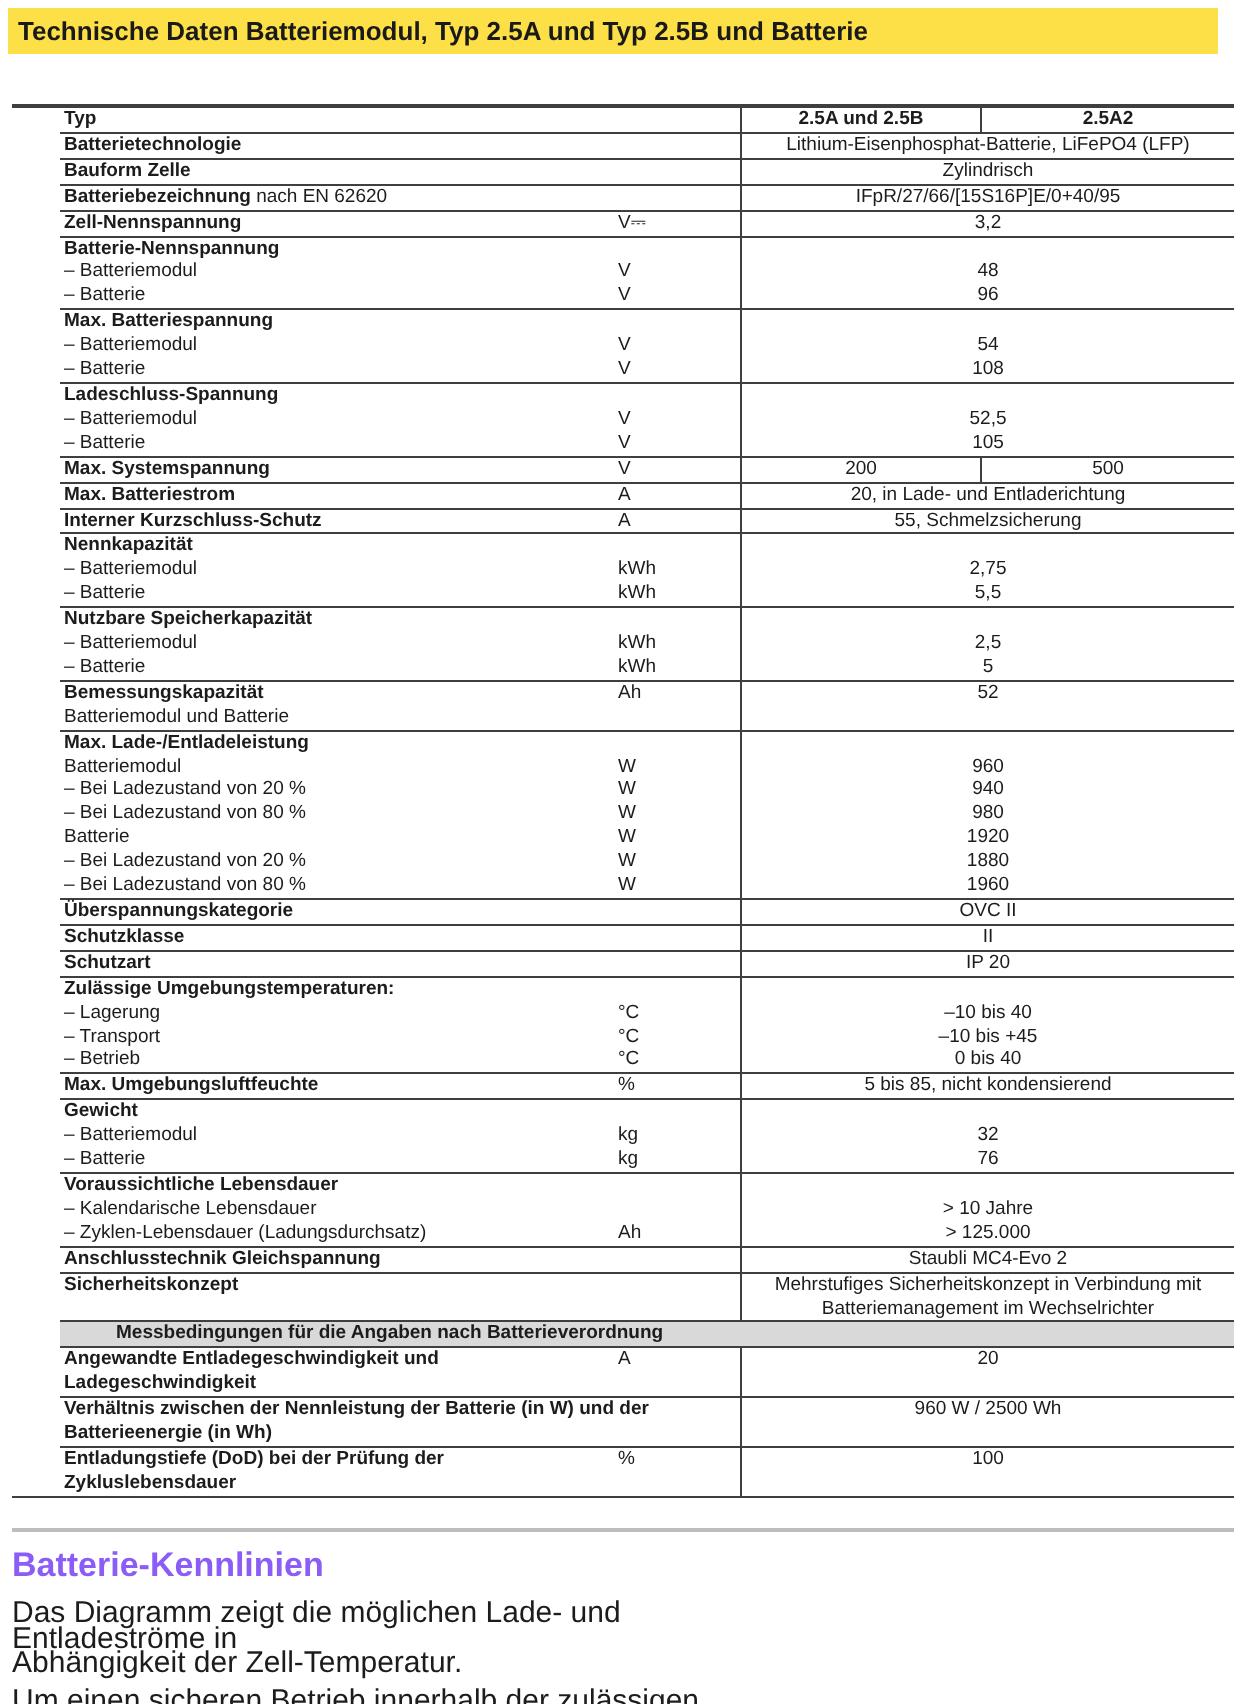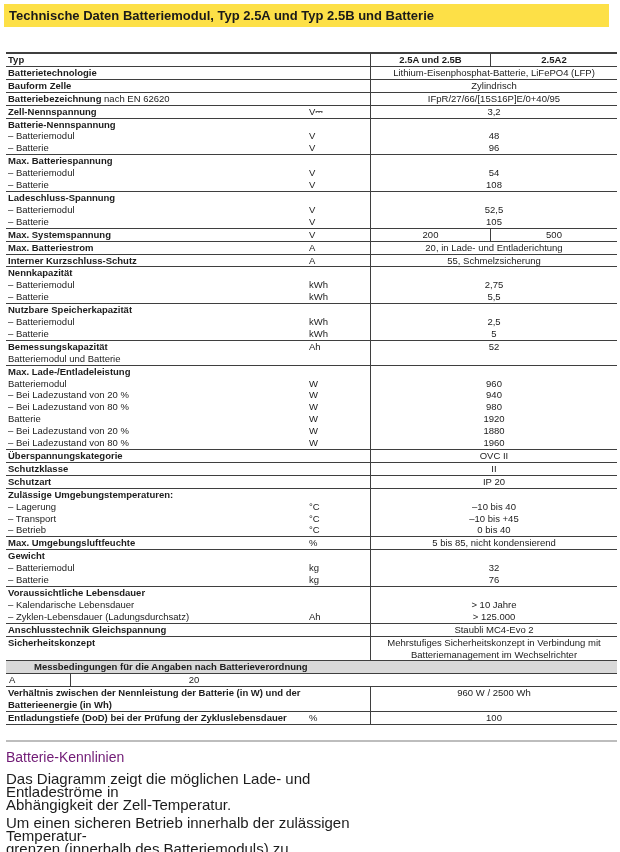--- a/index.html
+++ b/index.html
@@ -23,20 +23,21 @@
     margin: 25px 0 0 6px;
     width: 611px;
     border-top: 2px solid #3f3f3f;
     border-bottom: 1px solid #3f3f3f;
     font-size: 9.5px;
   }
   .t-row {
     display: flex;
     min-height: 11.9px;
     line-height: 11.9px;
+    margin-left: 24px;
   }
   .t-row.sec { border-top: 1px solid #3f3f3f; }
   .spec-table .t-row:first-child { border-top: none; }
   .t-row.shaded { background: #d9d9d9; }
   .t-label {
     flex: 1 1 auto;
     padding-left: 2px;
     white-space: pre-line;
   }
   .t-label.full { flex: 1 1 100%; padding-left: 28px; }
@@ -60,23 +61,23 @@
   .b { font-weight: bold; }
   .nb { font-weight: normal; }
   .rule {
     margin: 15px 0 0 6px;
     width: 611px;
     height: 2px;
     background: #bdbdbd;
   }
   .kenn-heading {
     margin: 7px 0 0 6px;
-    font-size: 14px;
-    font-weight: normal;
-    color: #701a75;
+    font-size: 17px;
+    font-weight: bold;
+    color: #8b5cf6;
   }
   .kenn-text {
     margin: 6px 0 0 6px;
     width: 370px;
     font-size: 15px;
     line-height: 12.8px;
     white-space: pre-line;
   }
   .kenn-text.first { margin-top: 8px; }
 </style>
@@ -311,20 +312,21 @@
       </div>
       <div class="t-row sec">
         <div class="t-label b">Sicherheitskonzept</div>
         <div class="t-vals">Mehrstufiges Sicherheitskonzept in Verbindung mit
 Batteriemanagement im Wechselrichter</div>
       </div>
       <div class="t-row sec shaded">
         <div class="t-label full b">Messbedingungen für die Angaben nach Batterieverordnung</div>
       </div>
       <div class="t-row sec">
+        <div class="t-label b">Angewandte Entladegeschwindigkeit und Ladegeschwindigkeit</div>
         <div class="t-unit">A</div>
         <div class="t-vals">20</div>
       </div>
       <div class="t-row sec">
         <div class="t-label b">Verhältnis zwischen der Nennleistung der Batterie (in W) und der
 Batterieenergie (in Wh)</div>
         <div class="t-vals">960 W / 2500 Wh</div>
       </div>
       <div class="t-row sec">
         <div class="t-label b">Entladungstiefe (DoD) bei der Prüfung der Zykluslebensdauer</div>

